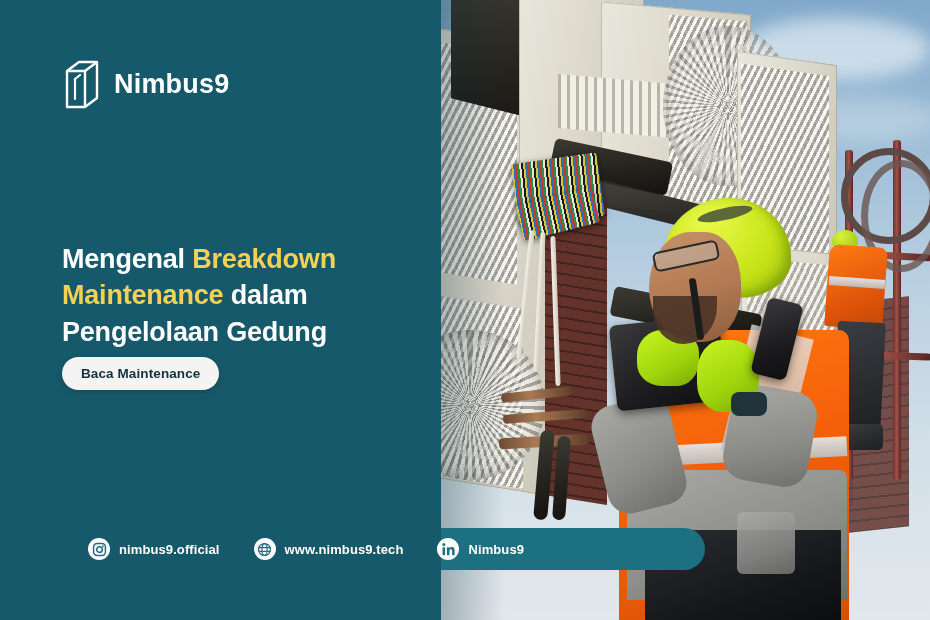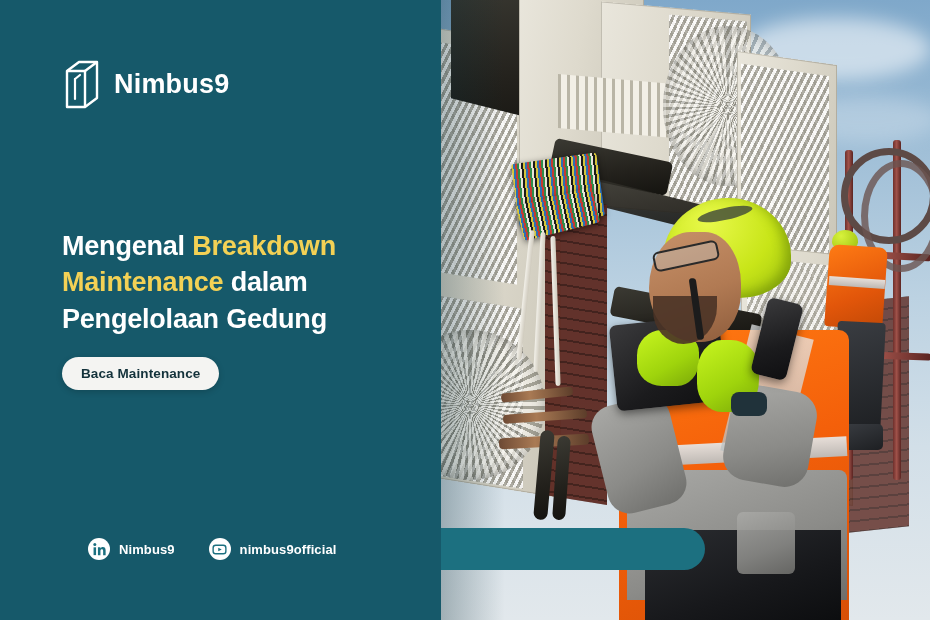--- a/index.html
+++ b/index.html
@@ -206,21 +206,21 @@
     color:#ffffff;
     font-size:27px;
     font-weight:bold;
     letter-spacing:.2px;
     line-height:1;
   }
 
   
   .headline {
     position:absolute;
-    left:62px; top:228px;
+    left:62px; top:241px;
     width:330px;
     color:#ffffff;
     font-size:27px;
     font-weight:bold;
     line-height:1.35;
     letter-spacing:-.2px;
   }
   .hl-accent { color:#f3d155; }
 
   
@@ -389,38 +389,49 @@
   <div class="headline">
     <span>Mengenal </span><span class="hl-accent">Breakdown</span>
     <span class="hl-accent">Maintenance</span><span> dalam</span>
     <span>Pengelolaan Gedung</span>
   </div>
 
   <button class="cta">Baca Maintenance</button>
 
   <div class="social-bar">
 
-
+    <div class="social-item">
+      <span class="si-icon">
+        <svg width="15" height="15" viewBox="0 0 24 24" fill="none">
+          <rect x="2.5" y="2.5" width="19" height="19" rx="5.5" stroke="#1c7080" stroke-width="2.4"></rect>
+          <circle cx="12" cy="12" r="4.6" stroke="#1c7080" stroke-width="2.4"></circle>
+          <circle cx="17.6" cy="6.5" r="1.5" fill="#1c7080"></circle>
+        </svg>
+      </span>
+      <span>nimbus9.official</span>
+    </div>
+
+    <div class="social-item">
+      <span class="si-icon">
+        <svg width="15" height="15" viewBox="0 0 24 24" fill="none">
+          <circle cx="12" cy="12" r="9.5" stroke="#1c7080" stroke-width="2"></circle>
+          <ellipse cx="12" cy="12" rx="4.2" ry="9.5" stroke="#1c7080" stroke-width="1.8"></ellipse>
+          <path d="M2.8 9 H21.2 M2.8 15 H21.2" stroke="#1c7080" stroke-width="1.8"></path>
+        </svg>
+      </span>
+      <span>www.nimbus9.tech</span>
+    </div>
 
     <div class="social-item">
       <span class="si-icon">
         <svg width="15" height="15" viewBox="0 0 24 24">
           <rect x="2.5" y="8.5" width="4" height="12.5" fill="#1c7080"></rect>
           <circle cx="4.5" cy="4" r="2.4" fill="#1c7080"></circle>
           <path d="M9.5 8.5 H13.3 V10.4 C14.1 9 15.5 8.1 17.4 8.1 C20.4 8.1 21.8 10 21.8 13.4 V21 H17.8 V14.2 C17.8 12.4 17.2 11.5 15.8 11.5 C14.3 11.5 13.5 12.5 13.5 14.3 V21 H9.5 Z" fill="#1c7080"></path>
         </svg>
       </span>
       <span>Nimbus9</span>
     </div>
 
-    <div class="social-item">
-      <span class="si-icon">
-        <svg width="15" height="15" viewBox="0 0 24 24" fill="none">
-          <rect x="1.8" y="5.2" width="20.4" height="13.6" rx="4.2" stroke="#1c7080" stroke-width="2.2"></rect>
-          <path d="M10 9.2 L15.6 12 L10 14.8 Z" fill="#1c7080"></path>
-        </svg>
-      </span>
-      <span>nimbus9official</span>
-    </div>
 
   </div>
 
 </div>
 
 </body></html>

